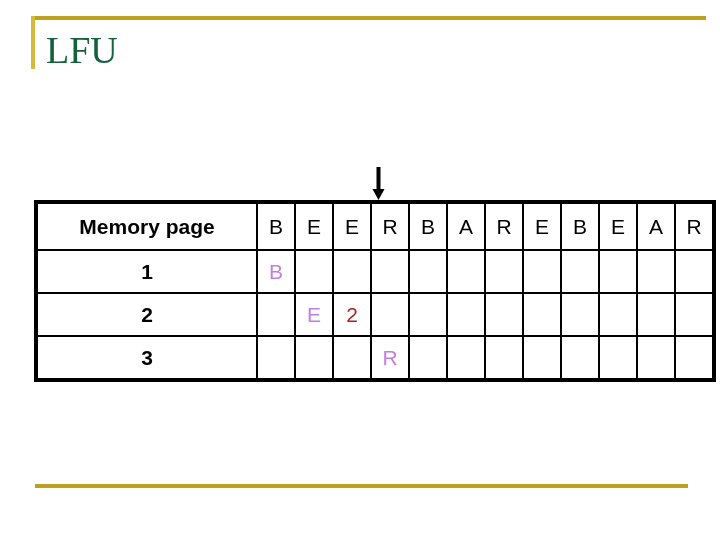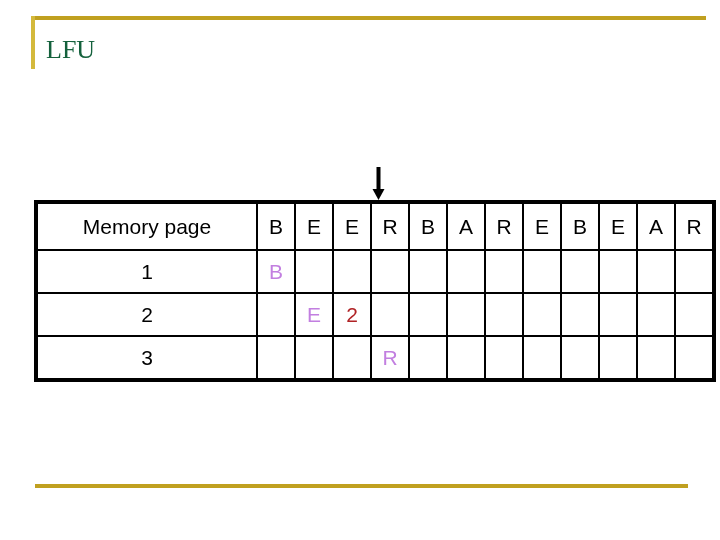--- a/index.html
+++ b/index.html
@@ -40,21 +40,21 @@
     height: 4px;
     background: #C0A020;
   }
 
   
   .slide-title {
     position: absolute;
     left: 46px;
     top: 27px;
     font-family: "Liberation Serif", "DejaVu Serif", serif;
-    font-size: 26px;
+    font-size: 38px;
     line-height: 46px;
     color: #14613C;
     letter-spacing: 0px;
     white-space: nowrap;
   }
 
   
   .arrow {
     position: absolute;
     left: 372px;
@@ -85,20 +85,21 @@
   }
   .mem-table .outer-top td    { border-top-width: 4px; }
   .mem-table tr:last-child td { border-bottom-width: 4px; }
   .mem-table td:first-child   { border-left-width: 4px; }
   .mem-table td:last-child    { border-right-width: 4px; }
 
   .label-col {
     width: 218px;
     text-align: center !important;
     font-size: 22px;
+    font-weight: bold;
   }
   .data-col { width: 36px; }
 
   .hdr-row td { height: 45px; }
   .body-row td { height: 41px; }
 </style>
 </head>
 <body>
 
 <div class="rule-top" style="background: rgb(192, 160, 32);"></div>

